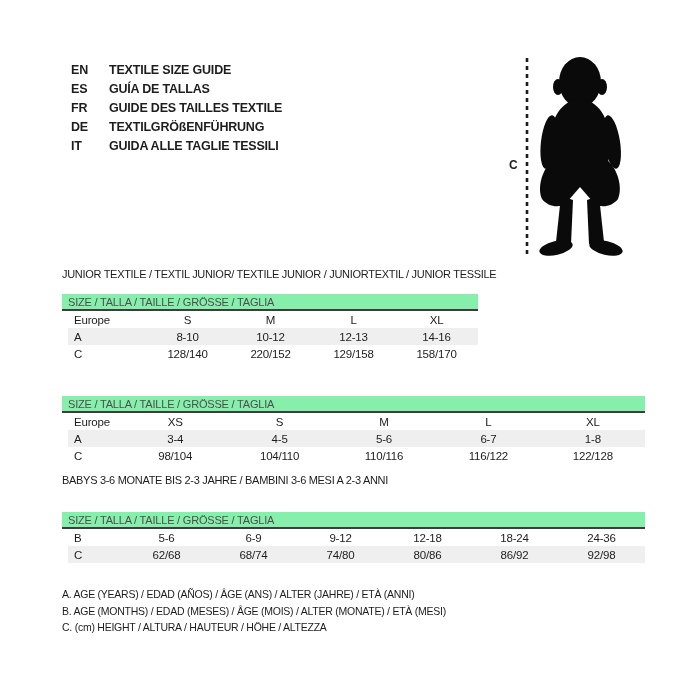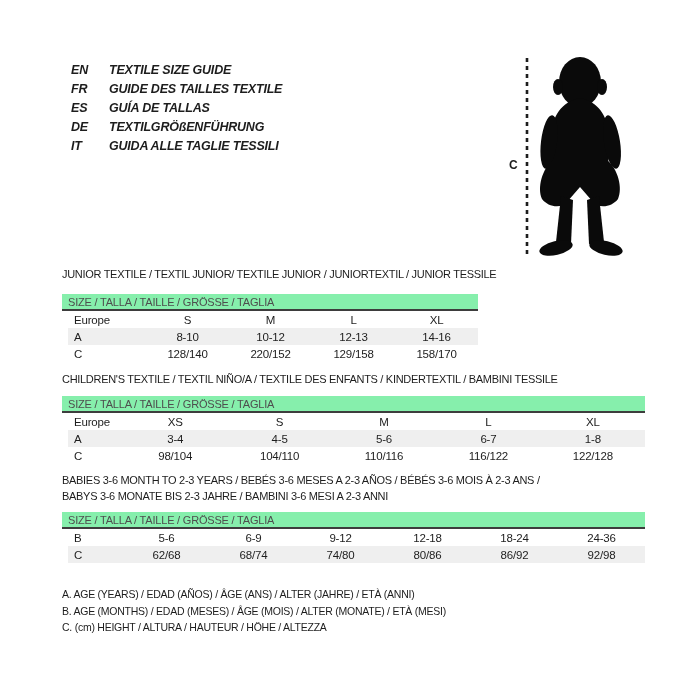--- a/index.html
+++ b/index.html
@@ -1,21 +1,21 @@
 <!DOCTYPE html>
 <html><head>
 <meta charset="utf-8">
 <style>
   html,body{margin:0;padding:0;background:#ffffff;}
   .canvas{
     position:relative;width:700px;height:700px;background:#ffffff;overflow:hidden;
     font-family:"Liberation Sans",sans-serif;color:#1d1d1d;
   }
   
-  .lang-block{position:absolute;left:71px;top:60px;font-style:italic;}
+  .lang-block{position:absolute;left:71px;top:60px;}
   .lang-row{display:flex;height:19px;align-items:center;font-weight:700;font-size:12.5px;letter-spacing:-0.2px;}
   .lang-code{width:38px;}
   
   .figure{position:absolute;left:505px;top:50px;width:150px;height:218px;}
   .figure svg{display:block;}
   .figure-label{position:absolute;left:4px;top:108px;font-weight:700;font-size:12px;}
   
   .section-title{position:absolute;left:62px;font-size:11px;font-weight:400;letter-spacing:-0.3px;white-space:nowrap;line-height:16px;}
   #t1-title{top:266px;}
   #t2-title{top:371px;}
@@ -43,26 +43,26 @@
 <body>
 
 <div class="canvas">
 
   <div class="lang-block">
     <div class="lang-row">
       <span class="lang-code">EN</span>
       <span class="lang-label">TEXTILE SIZE GUIDE</span>
     </div>
     <div class="lang-row">
+      <span class="lang-code">ES</span>
+      <span class="lang-label">GUÍA DE TALLAS</span>
+    </div>
+    <div class="lang-row">
       <span class="lang-code">FR</span>
       <span class="lang-label">GUIDE DES TAILLES TEXTILE</span>
-    </div>
-    <div class="lang-row">
-      <span class="lang-code">ES</span>
-      <span class="lang-label">GUÍA DE TALLAS</span>
     </div>
     <div class="lang-row">
       <span class="lang-code">DE</span>
       <span class="lang-label">TEXTILGRÖßENFÜHRUNG</span>
     </div>
     <div class="lang-row">
       <span class="lang-code">IT</span>
       <span class="lang-label">GUIDA ALLE TAGLIE TESSILI</span>
     </div>
   </div>
@@ -108,21 +108,20 @@
     </div>
     <div class="trow">
       <span class="tlabel w78">C</span>
       <span class="tcell">128/140</span>
       <span class="tcell">220/152</span>
       <span class="tcell">129/158</span>
       <span class="tcell">158/170</span>
     </div>
   </div>
 
-  <div class="section-title" id="t2-title">CHILDREN'S TEXTILE / TEXTIL NIÑO/A / TEXTILE DES ENFANTS / KINDERTEXTIL / BAMBINI TESSILE</div>
   <div class="size-table" id="table-children">
     <div class="hdr">SIZE / TALLA / TAILLE / GRÖSSE / TAGLIA</div>
     <div class="trow">
       <span class="tlabel w55">Europe</span>
       <span class="tcell">XS</span>
       <span class="tcell">S</span>
       <span class="tcell">M</span>
       <span class="tcell">L</span>
       <span class="tcell">XL</span>
     </div>
@@ -138,21 +137,20 @@
       <span class="tlabel w55">C</span>
       <span class="tcell">98/104</span>
       <span class="tcell">104/110</span>
       <span class="tcell">110/116</span>
       <span class="tcell">116/122</span>
       <span class="tcell">122/128</span>
     </div>
   </div>
 
   <div class="section-title" id="t3-title">
-    <div>BABIES 3-6 MONTH TO 2-3 YEARS / BEBÉS 3-6 MESES A 2-3 AÑOS / BÉBÉS 3-6 MOIS À 2-3 ANS /</div>
     <div>BABYS 3-6 MONATE BIS 2-3 JAHRE / BAMBINI 3-6 MESI A 2-3 ANNI</div>
   </div>
   <div class="size-table" id="table-babies">
     <div class="hdr">SIZE / TALLA / TAILLE / GRÖSSE / TAGLIA</div>
     <div class="trow">
       <span class="tlabel w55">B</span>
       <span class="tcell">5-6</span>
       <span class="tcell">6-9</span>
       <span class="tcell">9-12</span>
       <span class="tcell">12-18</span>

